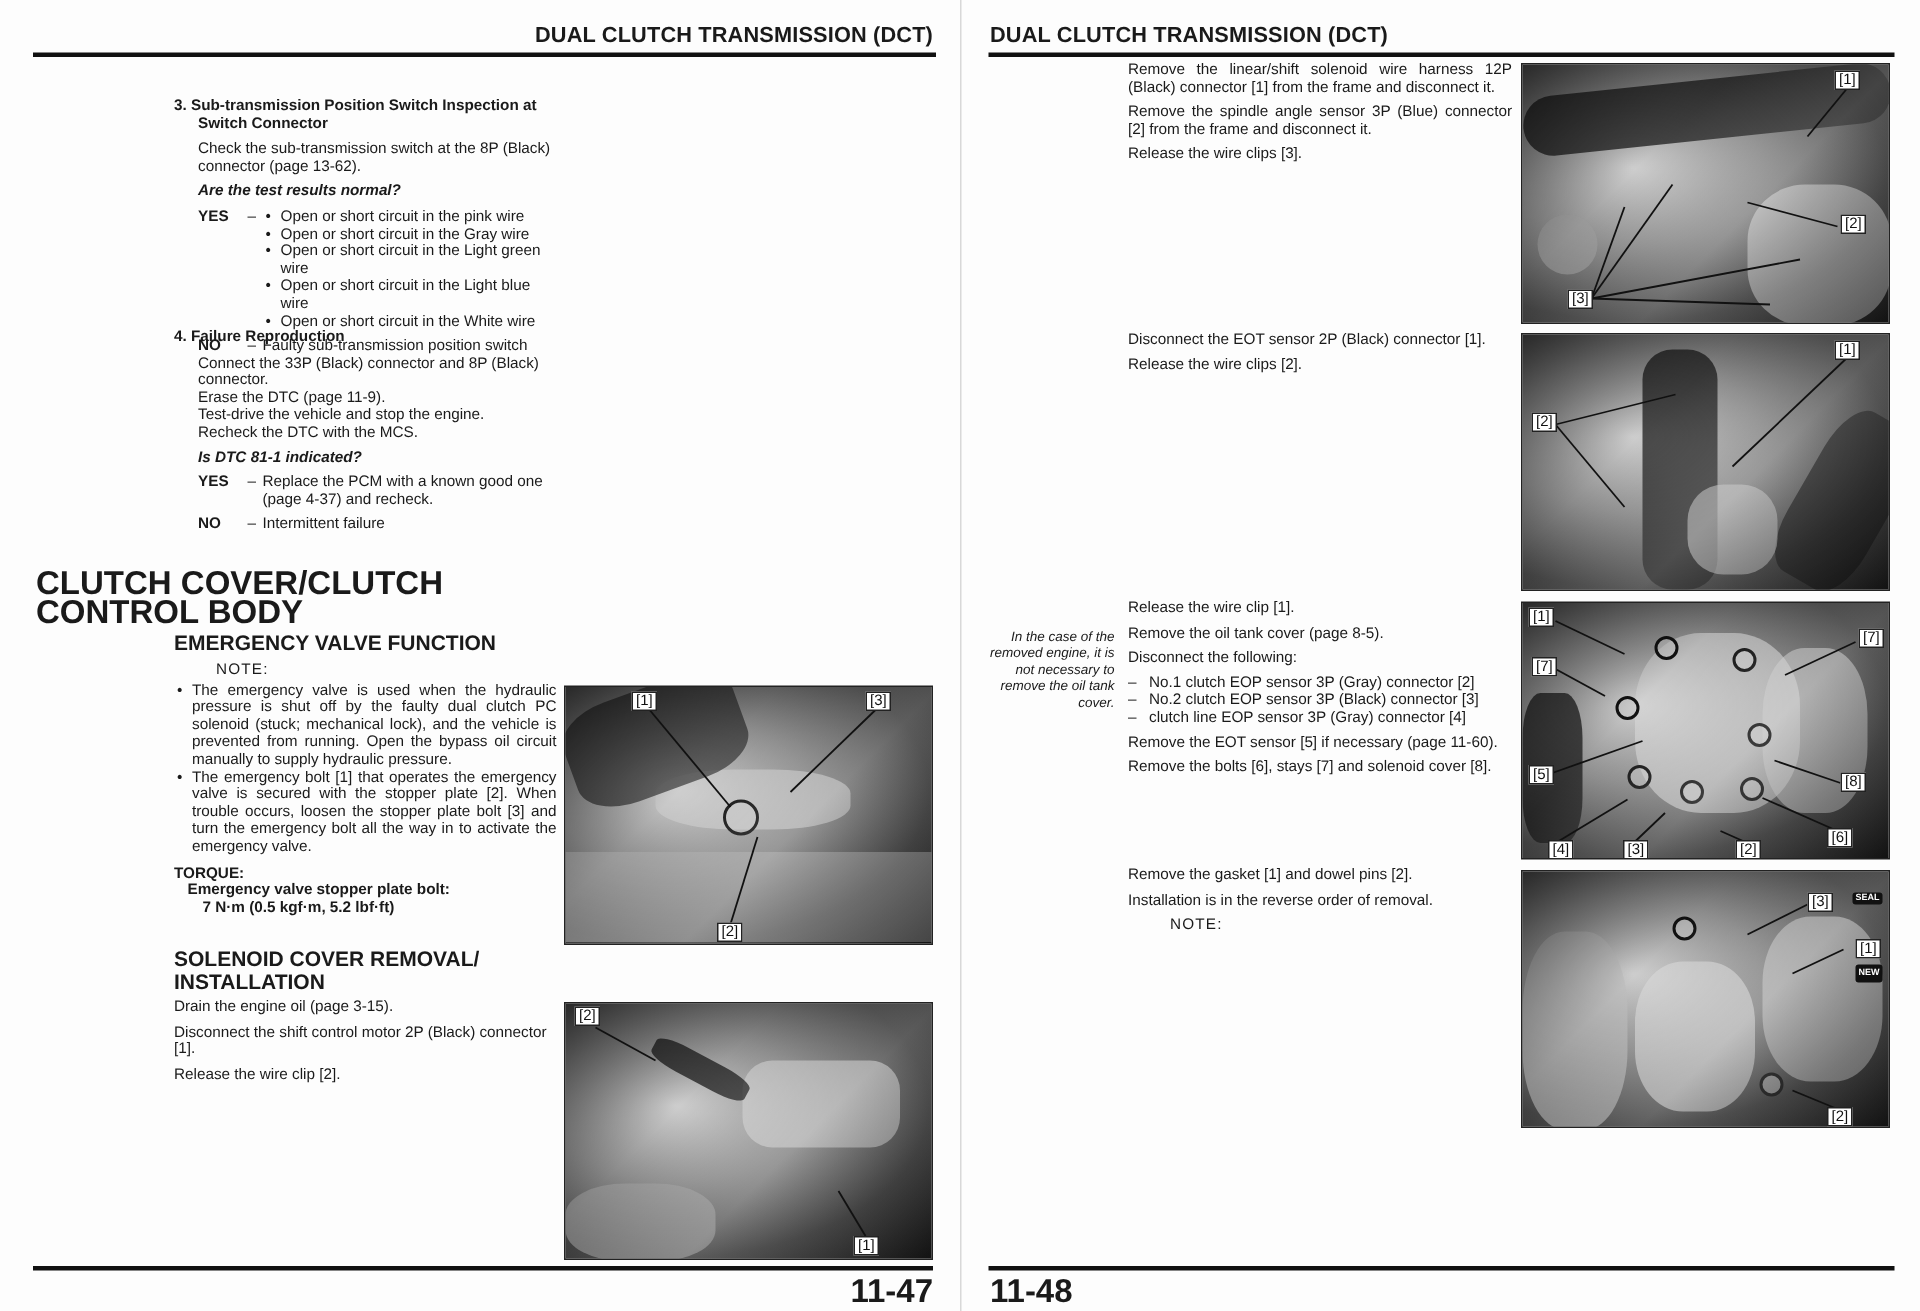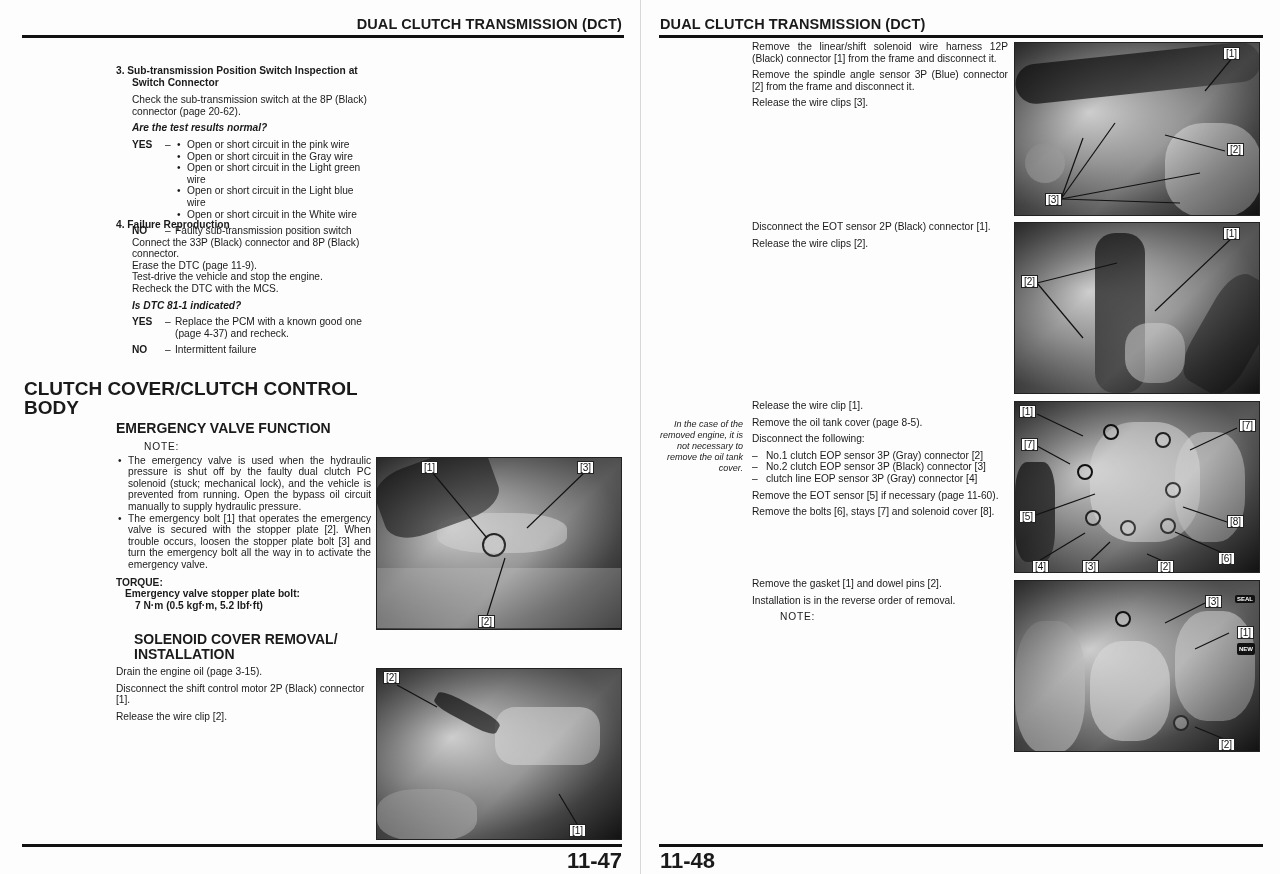--- a/index.html
+++ b/index.html
@@ -9,21 +9,21 @@
   .page-left { left: 0; width: 640px; }
   .page-right { left: 640px; width: 640px; border-left: 1px solid #d8d8d8; }
   .abs { position: absolute; }
   .hdr { font-weight: bold; font-size: 14.5px; letter-spacing: 0.1px; }
   .rule { position: absolute; height: 3px; background: #111; }
   .pnum { position: absolute; font-weight: bold; font-size: 22px; }
   .txt { font-size: 10.2px; line-height: 11.6px; }
   .txt p { margin-bottom: 5px; }
   .b { font-weight: bold; }
   .bi { font-weight: bold; font-style: italic; }
-  .h1 { font-weight: bold; font-size: 19px; line-height: 19px; }
+  .h1 { font-weight: bold; font-size: 22px; line-height: 19px; }
   .h2 { font-weight: bold; font-size: 14px; line-height: 15px; }
   .row { display: flex; }
   .lbl { width: 33px; font-weight: bold; flex: none; }
   .dash { width: 10px; flex: none; }
   ul.bul { list-style: none; }
   ul.bul li { position: relative; padding-left: 12px; }
   ul.bul li::before { content: "\2022"; position: absolute; left: 2px; }
   .note-lbl { letter-spacing: 0.8px; margin-bottom: 2px; padding-left: 28px; }
   .sidenote { font-style: italic; font-size: 9px; line-height: 11px; text-align: right; }
   .photo { position: absolute; border: 1px solid #222; overflow: hidden;
@@ -42,21 +42,21 @@
 </style>
 </head>
 <body>
 
 <div class="page page-left">
   <div class="abs hdr" style="right:18px; top:16px;">DUAL CLUTCH TRANSMISSION (DCT)</div>
   <div class="rule" style="left:22px; width:602px; top:35px;"></div>
 
   <div class="abs txt" style="left:116px; top:41px; width:258px;">
     <p class="b" style="padding-left:16px; text-indent:-16px; margin-bottom:6px;margin-top:24px;">3.  Sub-transmission Position Switch Inspection at Switch Connector</p>
-    <p style="padding-left:16px;">Check the sub-transmission switch at the 8P (Black) connector (page 20-62).</p>
+    <p style="padding-left:16px;">Check the sub-transmission switch at the 8P (Black) connector (page 13-62).</p>
     <p class="bi" style="padding-left:16px;">Are the test results normal?</p>
     <div class="row" style="padding-left:16px; margin-bottom:5px;">
       <span class="lbl">YES</span>
       <span class="dash">–</span>
       <ul class="bul" style="flex:1;">
         <li>Open or short circuit in the pink wire</li>
         <li>Open or short circuit in the Gray wire</li>
         <li>Open or short circuit in the Light green wire</li>
         <li>Open or short circuit in the Light blue wire</li>
         <li>Open or short circuit in the White wire</li>
@@ -113,21 +113,21 @@
     <svg class="leaders">
       <line x1="55" y1="14" x2="110" y2="80"></line>
         <line x1="208" y1="14" x2="150" y2="70"></line>
         <line x1="110" y1="158" x2="128" y2="100"></line>
     </svg>
     <span class="callout" style="left:44px; top:3px;">[1]</span>
     <span class="callout" style="left:200px; top:3px;">[3]</span>
     <span class="callout" style="left:101px; top:157px;">[2]</span>
   </div>
 
-  <div class="abs h2" style="left:116px; top:632px; width:260px;margin-left:18px;">
+  <div class="abs h2" style="left:116px; top:632px; width:260px;">
     <div>SOLENOID COVER REMOVAL/</div>
     <div>INSTALLATION</div>
   </div>
   <div class="abs txt" style="left:116px; top:666px; width:257px;">
     <p>Drain the engine oil (page 3-15).</p>
     <p>Disconnect the shift control motor 2P (Black) connector [1].</p>
     <p>Release the wire clip [2].</p>
   </div>
 
   <div class="photo" style="left:376px; top:668px; width:246px; height:172px;">

